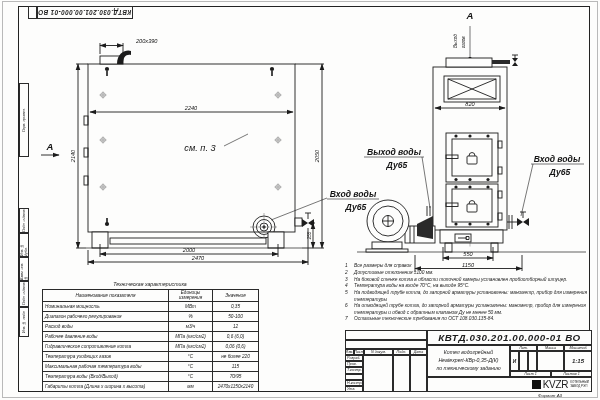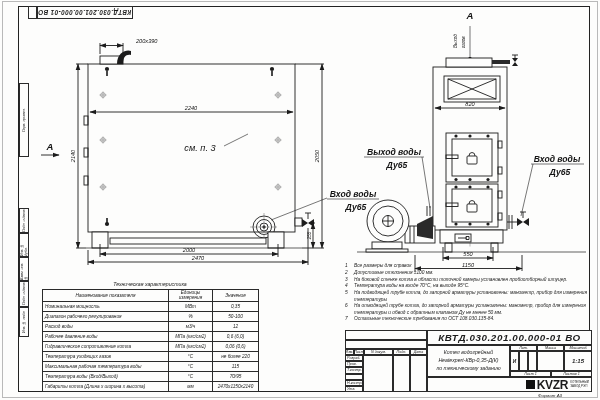--- a/index.html
+++ b/index.html
@@ -40,21 +40,21 @@
   .tb { position:absolute; left:345px; top:330px; width:247px; height:62px; }
   .tb .cell { position:absolute; border:0.7px solid #2a2a2a; font-size:3.7px; font-style:italic;
     display:flex; align-items:center; overflow:hidden; background:#fdfdfc; }
   .tb .cc { justify-content:center; text-align:center; }
   .tb .docnum { font-size:9.8px; font-weight:bold; letter-spacing:.6px; }
   .tb .name { flex-direction:column; justify-content:center; font-size:5.2px; line-height:1.5; text-align:center; }
   .tb .scale { font-size:6px; font-weight:bold; }
   .tb .lit { font-size:4.8px; font-weight:bold; }
   .company { display:flex; align-items:center; justify-content:flex-end; gap:2px; width:100%; padding-right:2px; }
   .logo-sq { width:9px; height:9px; background:#111; flex:0 0 9px; }
-  .logo-txt { font-size:12px; font-weight:bold; font-style:normal; letter-spacing:-0.3px; }
+  .logo-txt { font-size:10px; font-weight:normal; font-style:normal; letter-spacing:-0.3px; }
   .co-lines { font-size:3px; font-style:normal; line-height:1.2; }
   .fmt { position:absolute; left:538px; top:393px; font-size:4.4px; font-style:italic; }
 </style>
 </head>
 <body>
 
 <div class="sheet">
   <div class="page-edge"></div>
   <div class="frame"></div>
 

